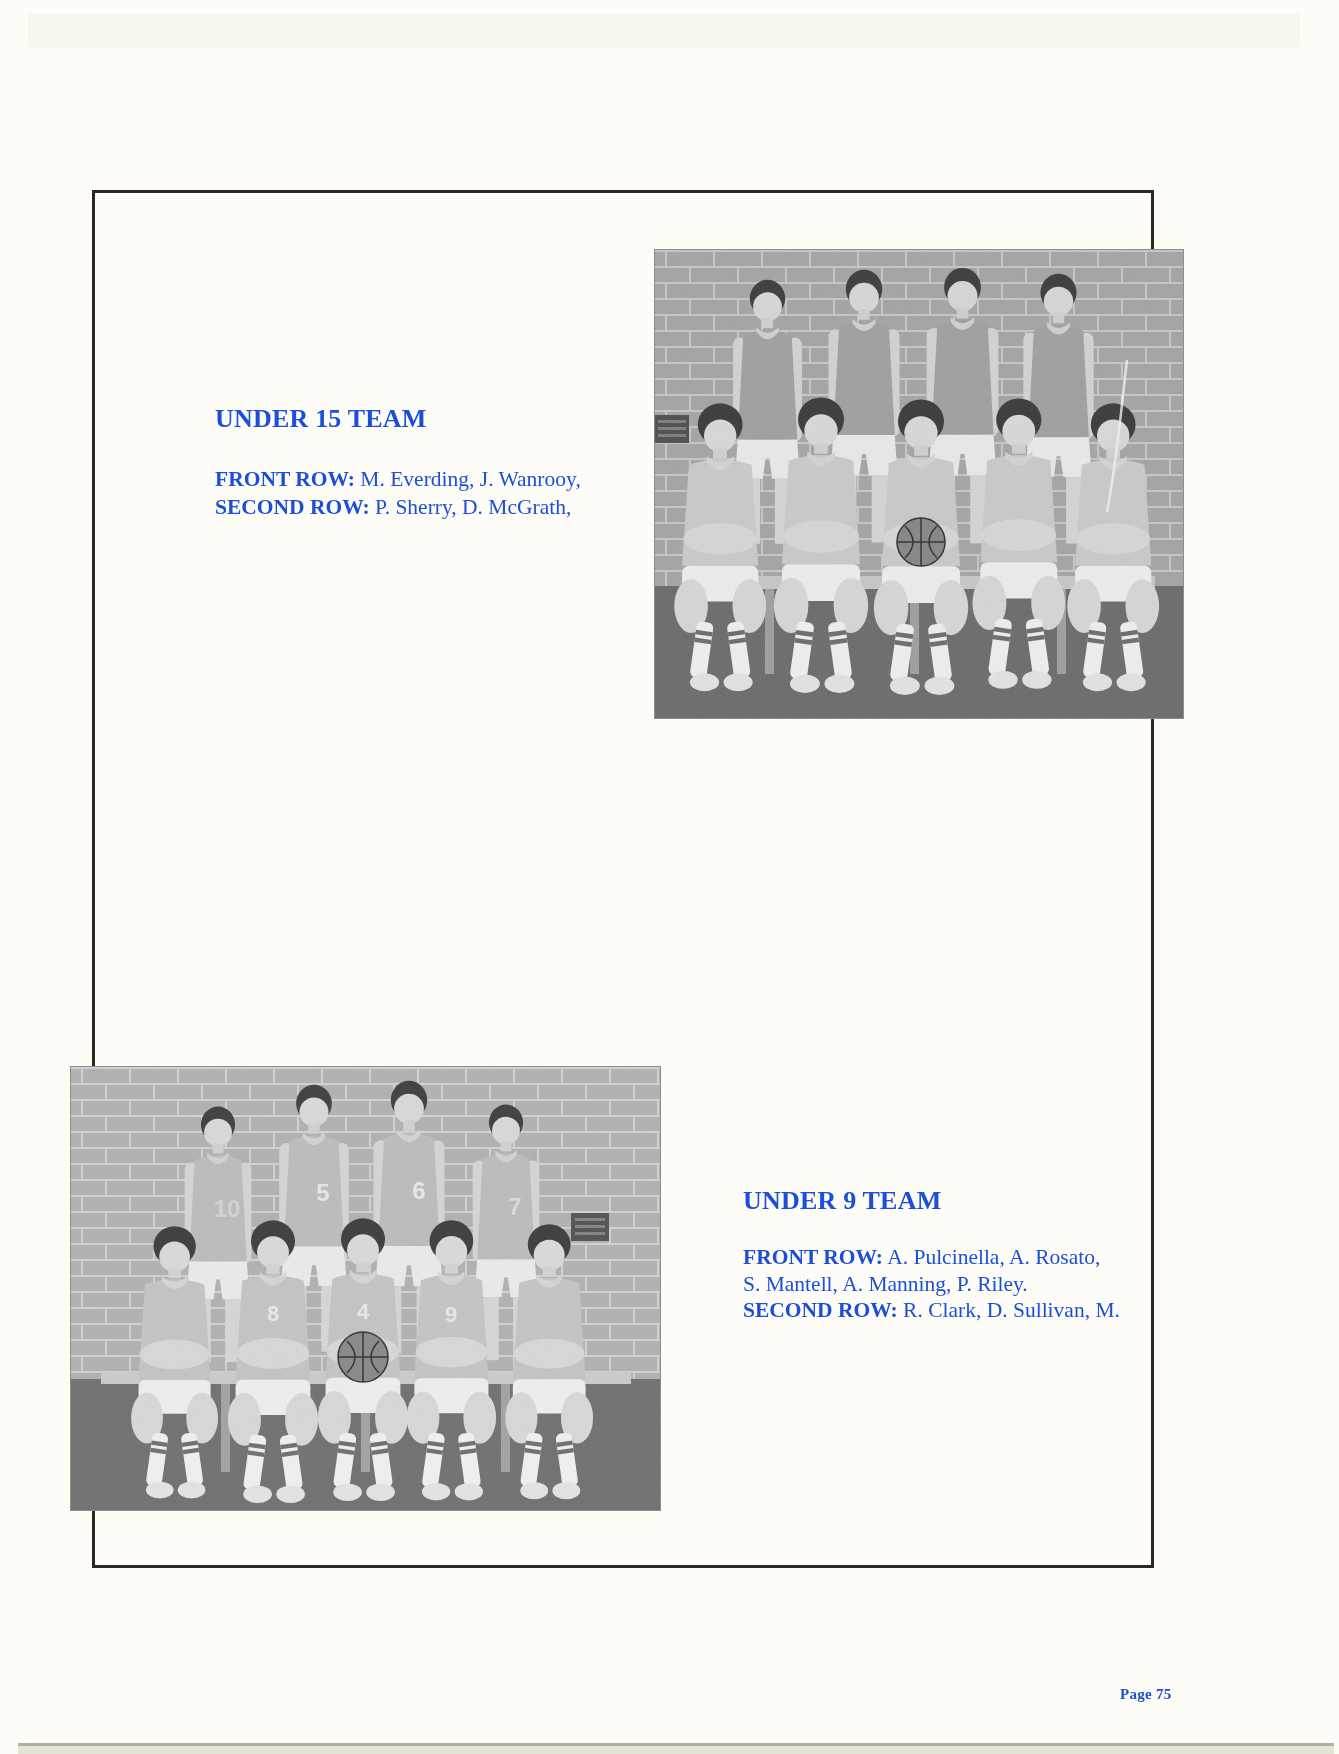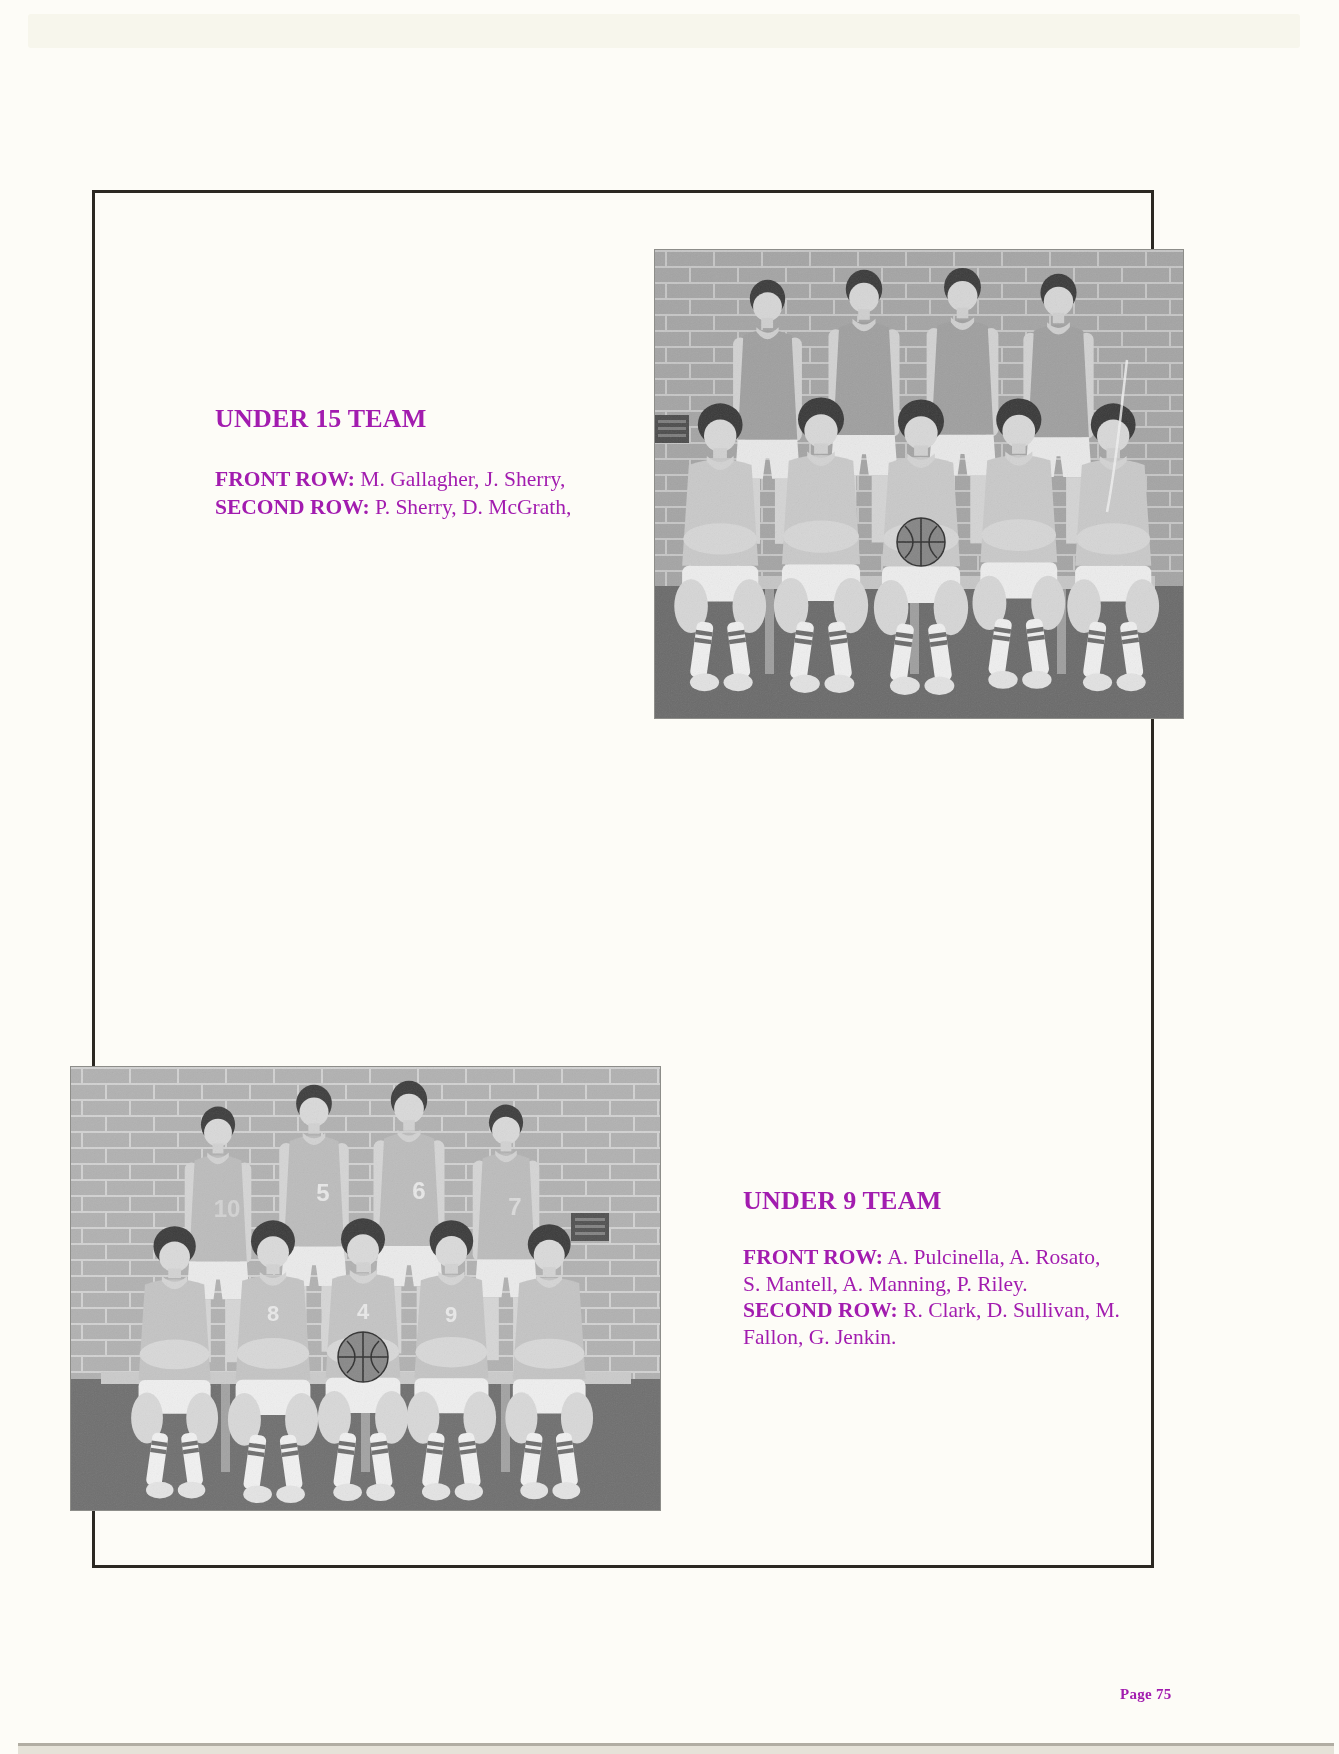--- a/index.html
+++ b/index.html
@@ -2,21 +2,21 @@
 <html><head>
 <meta charset="utf-8">
 <style>
   html,body{margin:0;padding:0;background:#e8e6e0;}
   #canvas{
     position:relative;
     width:1339px;height:1754px;
     background:#fdfcf7;
     overflow:hidden;
     font-family:"Liberation Serif","DejaVu Serif",serif;
-    color:#a21caf;
+    color:#1d4ed8;
   }
   .scan-band-top{
     position:absolute;left:28px;top:14px;width:1272px;height:34px;
     background:#f3f1e4;opacity:.6;border-radius:3px;
   }
   .scan-line-bottom{
     position:absolute;left:18px;top:1743px;width:1316px;height:3px;
     background:#a39f94;opacity:.85;
   }
   .scan-strip-bottom{
@@ -146,21 +146,21 @@
       </g>
 
       <path d="M472 110 C466 160 462 210 452 262" stroke="#f2f2f2" stroke-width="2.5" opacity="0.8" fill="none"></path>
       <rect width="528" height="468" filter="url(#grainA)" opacity="0.13"></rect>
     </svg>
   </div>
 
   <div class="tb tb1">
     <h2>UNDER 15 TEAM</h2>
     <div class="cap">
-      <div><span class="b">FRONT ROW:</span><span> M. Gallagher, J. Sherry,</span></div>
+      <div><span class="b">FRONT ROW:</span><span> M. Everding, J. Wanrooy,</span></div>
       <div><span class="b">SECOND ROW:</span><span> P. Sherry, D. McGrath,</span></div>
     </div>
   </div>
 
   <div class="photo photo-bottom">
     <svg viewBox="0 0 589 443" xmlns="http://www.w3.org/2000/svg">
       <defs>
         <pattern id="brickB" width="48" height="32" patternUnits="userSpaceOnUse">
           <rect width="48" height="32" fill="#b1b1b1"></rect>
           <rect y="0" width="48" height="2" fill="#d2d2d2"></rect>
@@ -261,21 +261,20 @@
       <rect width="589" height="443" filter="url(#grainB)" opacity="0.12"></rect>
     </svg>
   </div>
 
   <div class="tb tb2">
     <h2>UNDER 9 TEAM</h2>
     <div class="cap">
       <div><span class="b">FRONT ROW:</span><span> A. Pulcinella, A. Rosato,</span></div>
       <div><span class="b"></span><span>S. Mantell, A. Manning, P. Riley.</span></div>
       <div><span class="b">SECOND ROW:</span><span> R. Clark, D. Sullivan, M.</span></div>
-      <div><span class="b"></span><span>Fallon, G. Jenkin.</span></div>
     </div>
   </div>
 
   <div class="pageno">Page 75</div>
 
   <div class="scan-line-bottom"></div>
   <div class="scan-strip-bottom"></div>
 
 </div>
 

